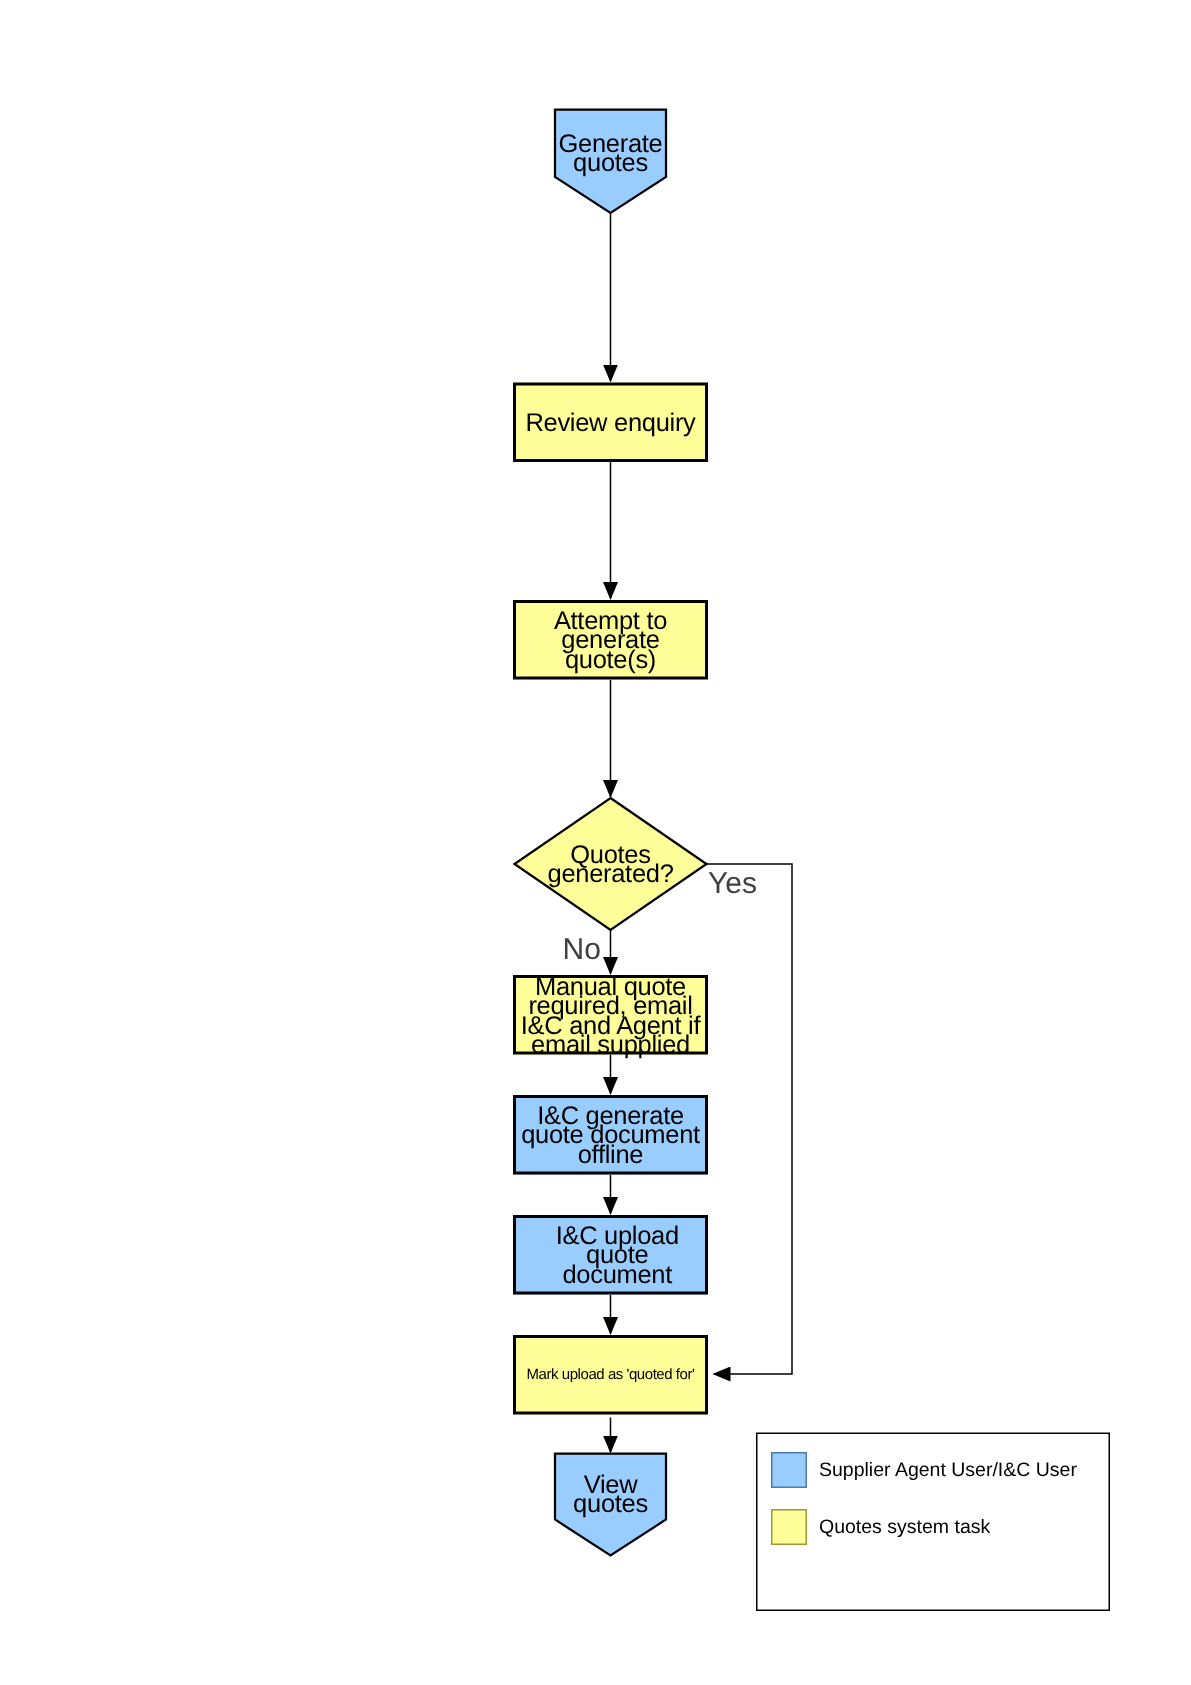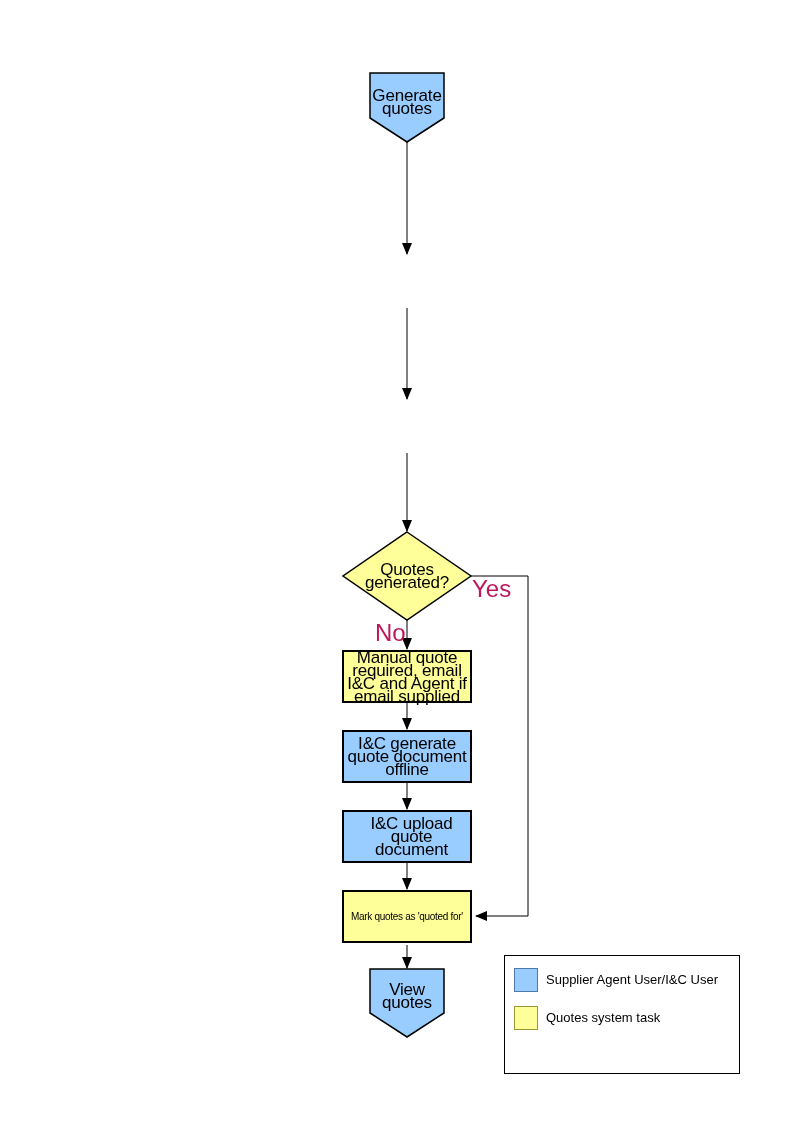--- a/index.html
+++ b/index.html
@@ -41,23 +41,23 @@
   }
   .fill-yellow { background: var(--node-yellow); }
   .fill-blue   { background: var(--node-blue); }
   .shape-text {
     background: transparent;
     border: none;
   }
   .nowrap { white-space: nowrap; font-size: 10px; letter-spacing: -0.3px; padding: 2px 0; }
   .edge-label {
     position: absolute;
-    font-size: 24px;
+    font-size: 20px;
     line-height: 24px;
-    color: #be185d;
+    color: #404040;
     letter-spacing: 0px;
   }
   #legend {
     position: absolute;
     left: 504px;
     top: 955px;
     width: 236px;
     height: 119px;
     border: 1px solid #000;
     background: #fff;
@@ -110,34 +110,36 @@
     <line x1="407" y1="620" x2="407" y2="649" stroke="#000" stroke-width="1" marker-end="url(#arrow)"></line>
     <line x1="407" y1="703" x2="407" y2="729" stroke="#000" stroke-width="1" marker-end="url(#arrow)"></line>
     <line x1="407" y1="783" x2="407" y2="809" stroke="#000" stroke-width="1" marker-end="url(#arrow)"></line>
     <line x1="407" y1="863" x2="407" y2="889" stroke="#000" stroke-width="1" marker-end="url(#arrow)"></line>
     <line x1="407" y1="945" x2="407" y2="968" stroke="#000" stroke-width="1" marker-end="url(#arrow)"></line>
     <polyline points="471,576 528,576 528,916 476,916" fill="none" stroke="#000" stroke-width="1" marker-end="url(#arrow)"></polyline>
   </svg>
 
   <div class="node shape-text" style="left:372px; top:78px; width:70px; height:48px;">Generate quotes</div>
 
+  <div class="node rect fill-yellow" style="top:255px;">Review enquiry</div>
 
+  <div class="node rect fill-yellow" style="top:400px;">Attempt to generate quote(s)</div>
 
   <div class="node shape-text" style="left:369px; top:554px; width:76px; height:44px;">Quotes generated?</div>
 
   <div class="edge-label" style="left:472px; top:577px;">Yes</div>
   <div class="edge-label" style="left:375px; top:621px;">No</div>
 
   <div class="node rect fill-blue" style="top:730px;">I&amp;C generate quote document offline</div>
 
   <div class="node rect fill-yellow" style="top:650px;">Manual quote required, email I&amp;C and Agent if email supplied</div>
 
   <div class="node rect fill-blue" style="top:810px;padding-left:12px;">I&amp;C upload quote document</div>
 
-  <div class="node rect fill-yellow nowrap" style="top:890px;">Mark quotes as 'quoted for'</div>
+  <div class="node rect fill-yellow nowrap" style="top:890px;">Mark upload as 'quoted for'</div>
 
   <div class="node shape-text" style="left:372px; top:974px; width:70px; height:44px;">View quotes</div>
 
   <div id="legend">
     <div class="legend-row" style="top:12px;">
       <div class="swatch swatch-blue"></div>
       <div class="legend-label">Supplier Agent User/I&amp;C User</div>
     </div>
     <div class="legend-row" style="top:50px;">
       <div class="swatch swatch-yellow"></div>

